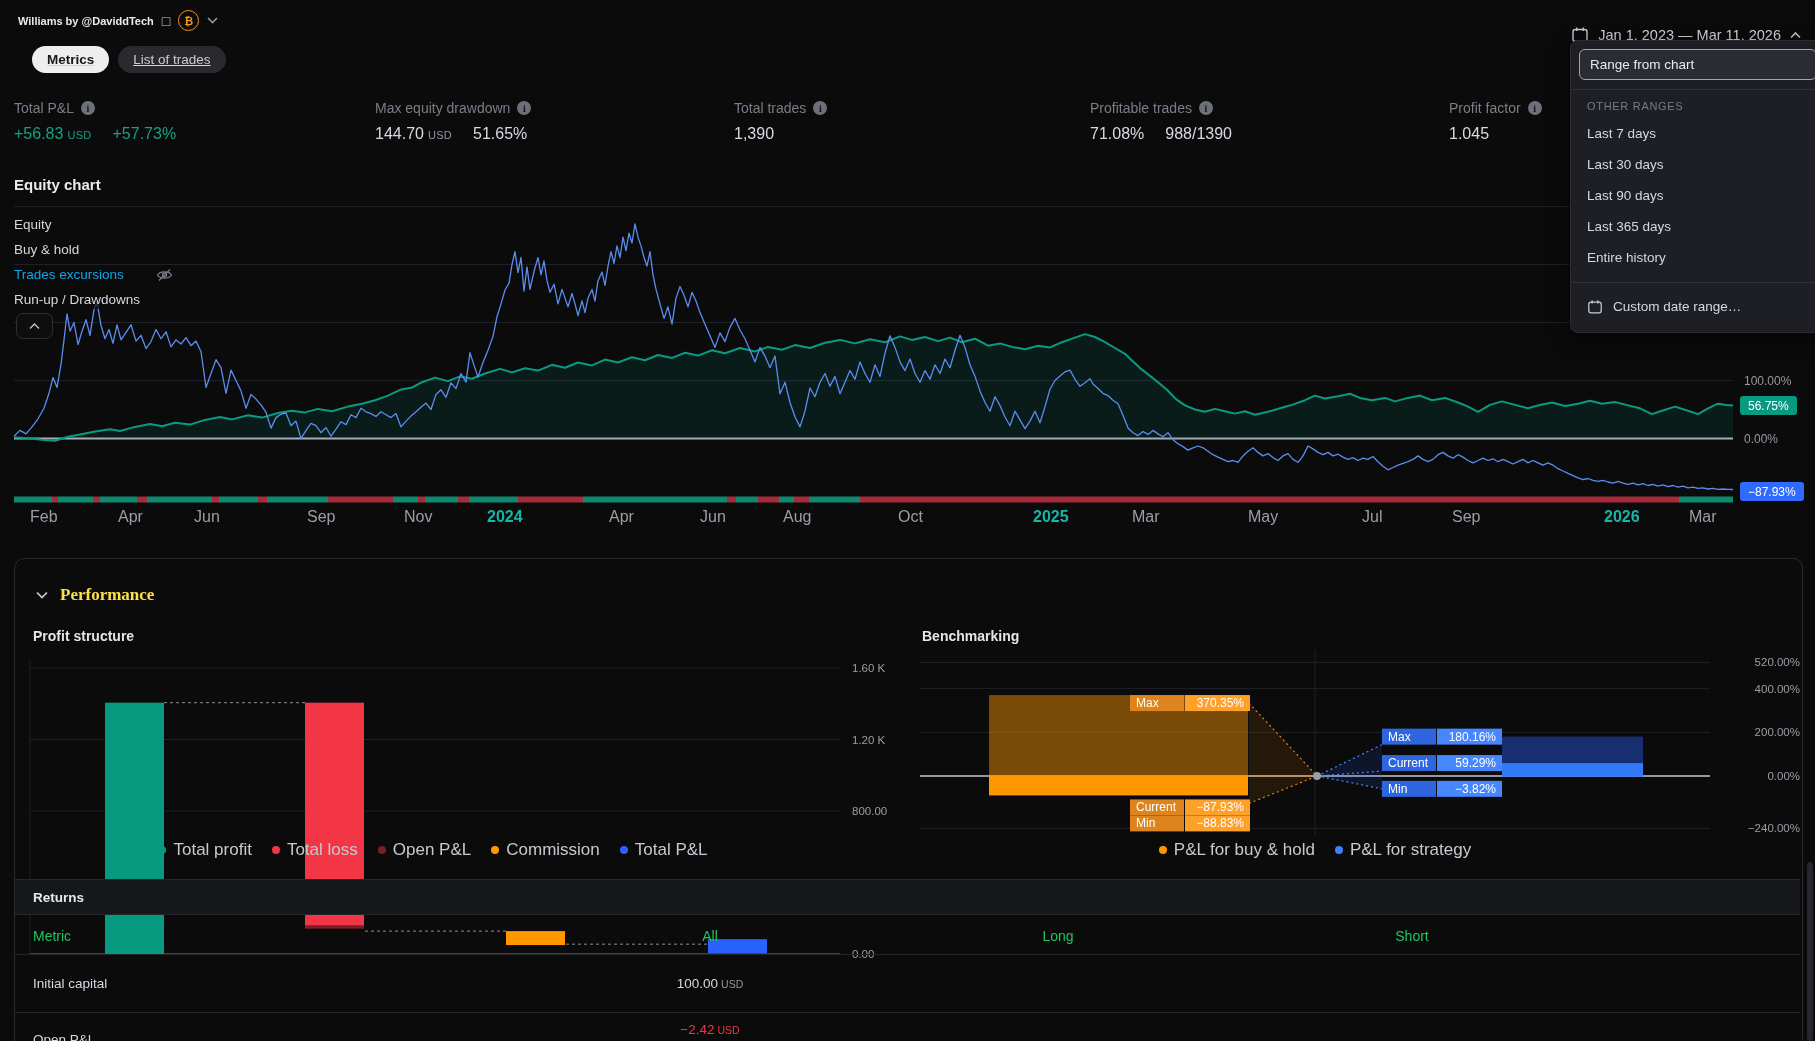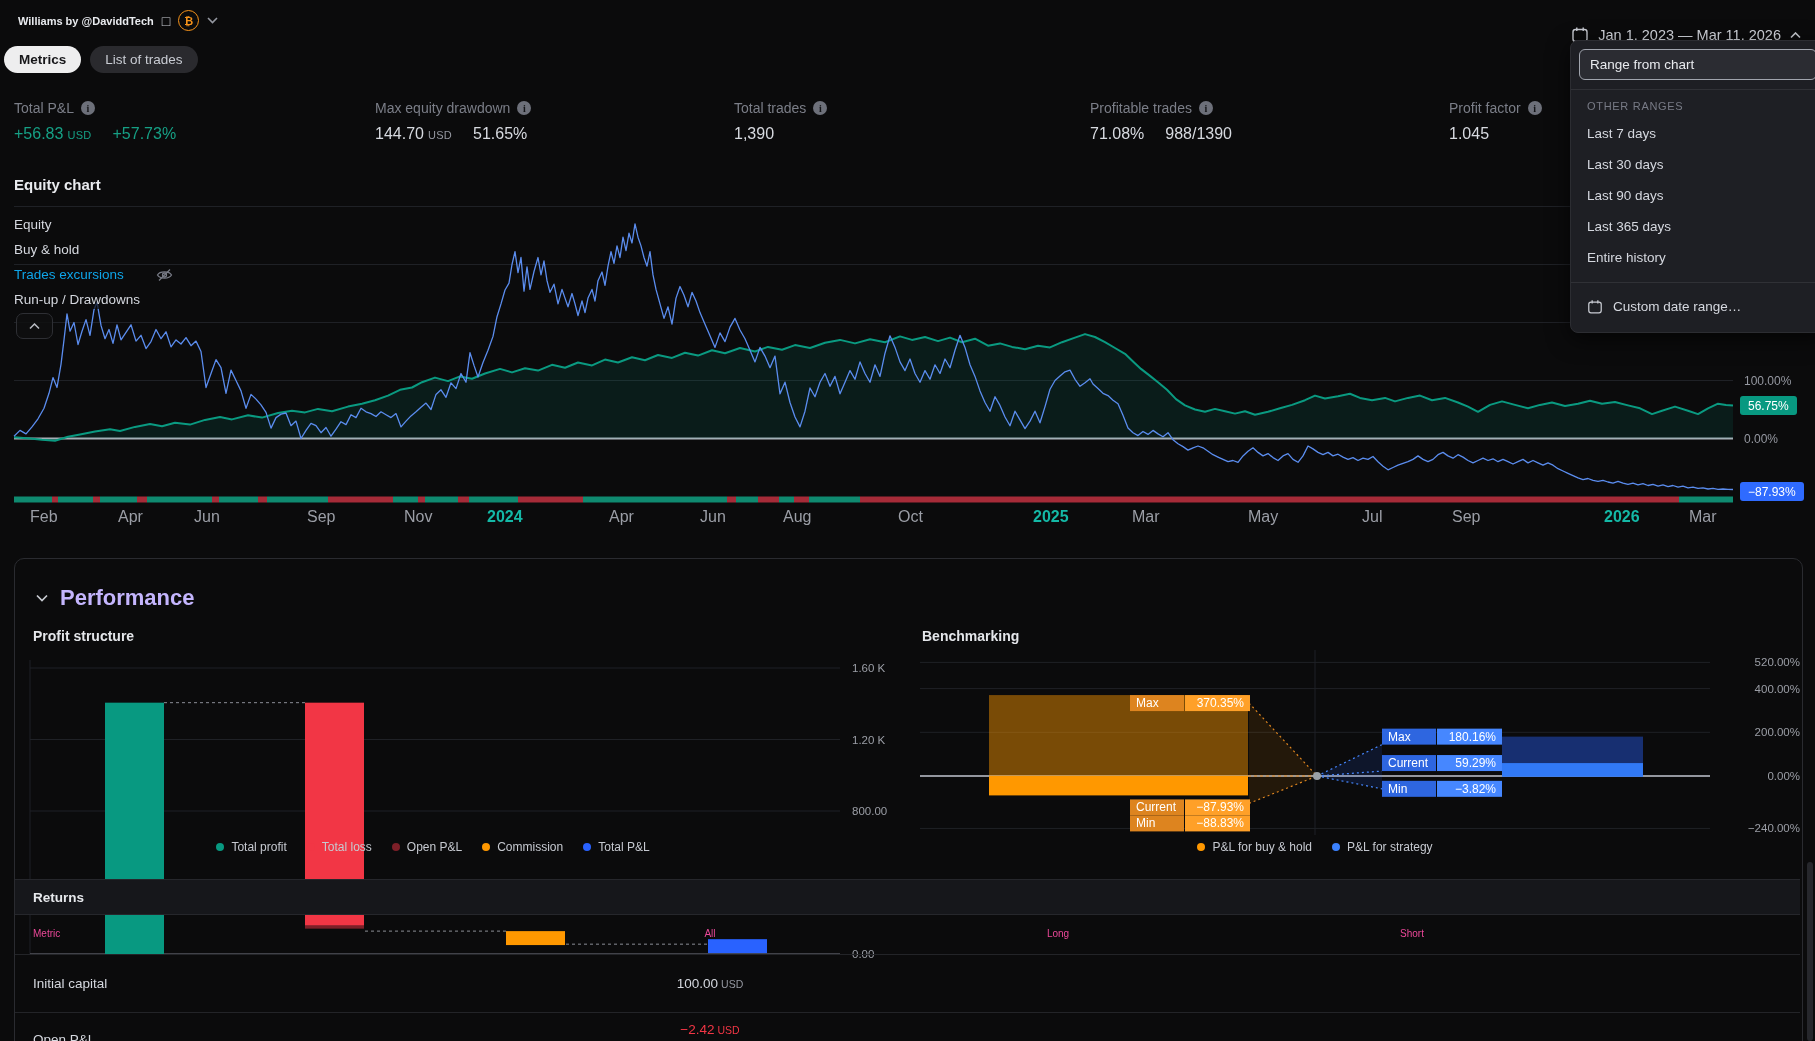--- a/index.html
+++ b/index.html
@@ -12,21 +12,21 @@
   
   .title-row{left:18px;top:10px;display:flex;align-items:center;gap:8px;z-index:5;}
   .title{font-size:11px;font-weight:700;color:#e9ebef;}
   .tofu{color:#c9ccd3;font-size:14px;}
   .coin{width:19px;height:19px;border:1.5px solid #f7931a;border-radius:50%;color:#f7931a;
         font-size:11px;font-weight:700;display:flex;align-items:center;justify-content:center;}
   .daterow{top:10px;right:14px;display:flex;align-items:center;gap:9px;z-index:60;cursor:pointer;margin-top:16px;}
   .daterow .dtext{font-size:14.5px;color:#d5d8df;}
 
   
-  .tabs{left:4px;top:46px;display:flex;gap:9px;z-index:5;}
+  .tabs{left:32px;top:46px;display:flex;gap:9px;z-index:5;text-decoration:underline;}
   .pill{border-radius:999px;padding:6px 15px;font-size:13.5px;cursor:pointer;}
   .pill.on{background:#eeeeef;color:#17171a;font-weight:600;}
   .pill.off{background:#2a2a2e;color:#c9ccd3;}
 
   
   .metric{top:100px;width:350px;}
   .mlabel{display:flex;align-items:center;gap:7px;font-size:14px;color:#7b7e88;}
   .info{width:14px;height:14px;border-radius:50%;background:#6d707a;color:#141518;font-size:10px;
         font-weight:700;display:inline-flex;align-items:center;justify-content:center;font-family:"Liberation Serif",serif;}
   .mvals{margin-top:9px;font-size:16px;color:#d7dae0;display:flex;align-items:baseline;gap:4px;}
@@ -56,31 +56,31 @@
   .menu .div{height:1px;background:#303136;margin:9px -8px 8px;}
   .menu .cap{font-size:11px;letter-spacing:.7px;color:#787b86;padding:2px 8px 6px;}
   .menu .it{height:31px;display:flex;align-items:center;padding:0 8px;font-size:13.5px;color:#d5d8df;
         border-radius:5px;cursor:pointer;}
   .menu .custom{height:31px;display:flex;align-items:center;gap:10px;padding:0 8px;font-size:13.5px;
         color:#d5d8df;cursor:pointer;}
 
   
   .card{left:14px;top:558px;width:1787px;height:520px;border:1px solid #2a2b30;border-radius:10px;z-index:1;}
   .perf-head{left:36px;top:585px;display:flex;align-items:center;gap:12px;z-index:3;}
-  .perf-head .t{font-size:22px;font-weight:700;color:#c4b5fd;}
+  .perf-head .t{font-size:17px;font-weight:700;color:#fde047;font-family:Liberation Serif, serif;}
   .sub{z-index:3;font-size:14px;font-weight:700;color:#e4e6ea;}
-  .legend-row{z-index:3;display:flex;justify-content:center;gap:20px;font-size:12px;color:#c6c9d0;}
+  .legend-row{z-index:3;display:flex;justify-content:center;gap:20px;font-size:17px;color:#c6c9d0;}
   .legend-row .li{display:flex;align-items:center;gap:7px;}
   .dot{width:8px;height:8px;border-radius:50%;}
 
   
   .ret-band{left:15px;top:879px;width:1785px;height:34px;background:#16171b;border-top:1px solid #26272c;
         border-bottom:1px solid #26272c;display:flex;align-items:center;z-index:3;}
   .ret-band .t{font-size:13.5px;font-weight:700;color:#e6e8ec;margin-left:18px;}
-  .thead{z-index:3;font-size:10px;color:#ec4899;}
+  .thead{z-index:3;font-size:14px;color:#22c55e;}
   .tcell{position:absolute;}
   .rowline{position:absolute;height:1px;background:#232428;left:15px;width:1785px;z-index:3;}
   .trow{z-index:3;font-size:13.5px;color:#d5d8df;}
   .val{font-size:13.5px;color:#d5d8df;}
   .val .u{font-size:10.5px;color:#9598a1;margin-left:3px;}
   .val.neg,.val.neg .u{color:#f23645;}
 
   .scrollthumb{right:2px;top:862px;width:6px;height:179px;background:#26272c;border-radius:3px;z-index:80;}
 </style>
 </head>

